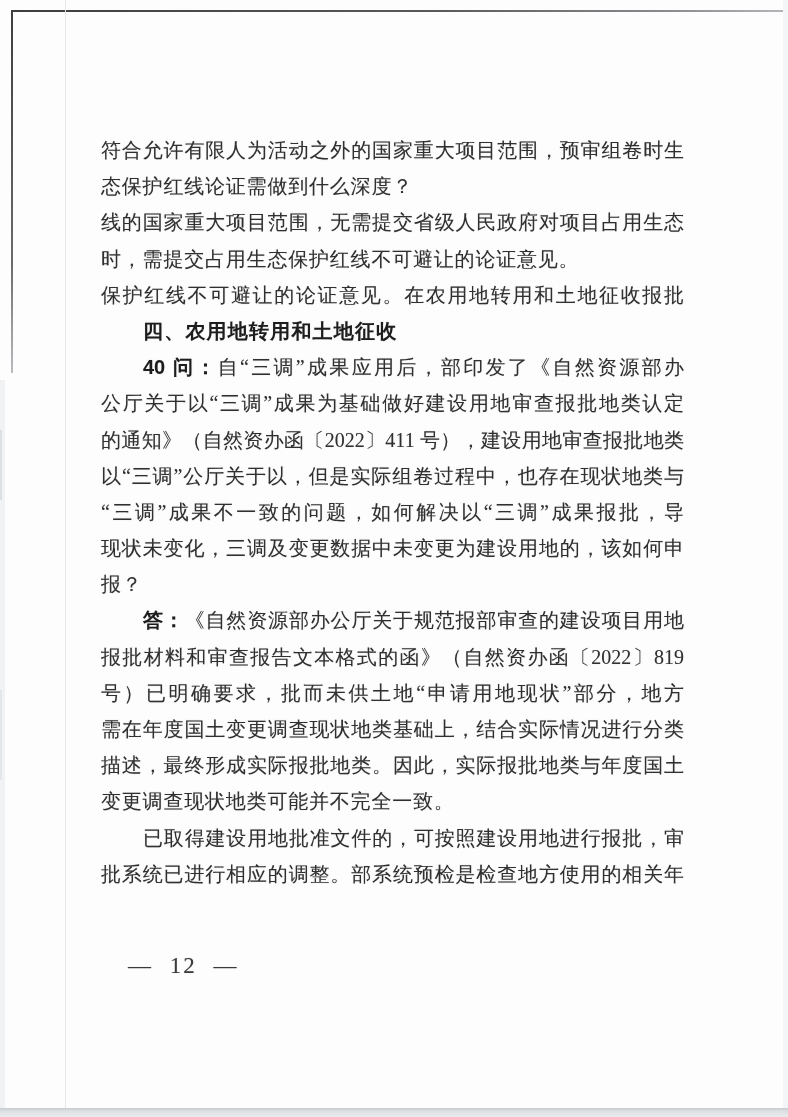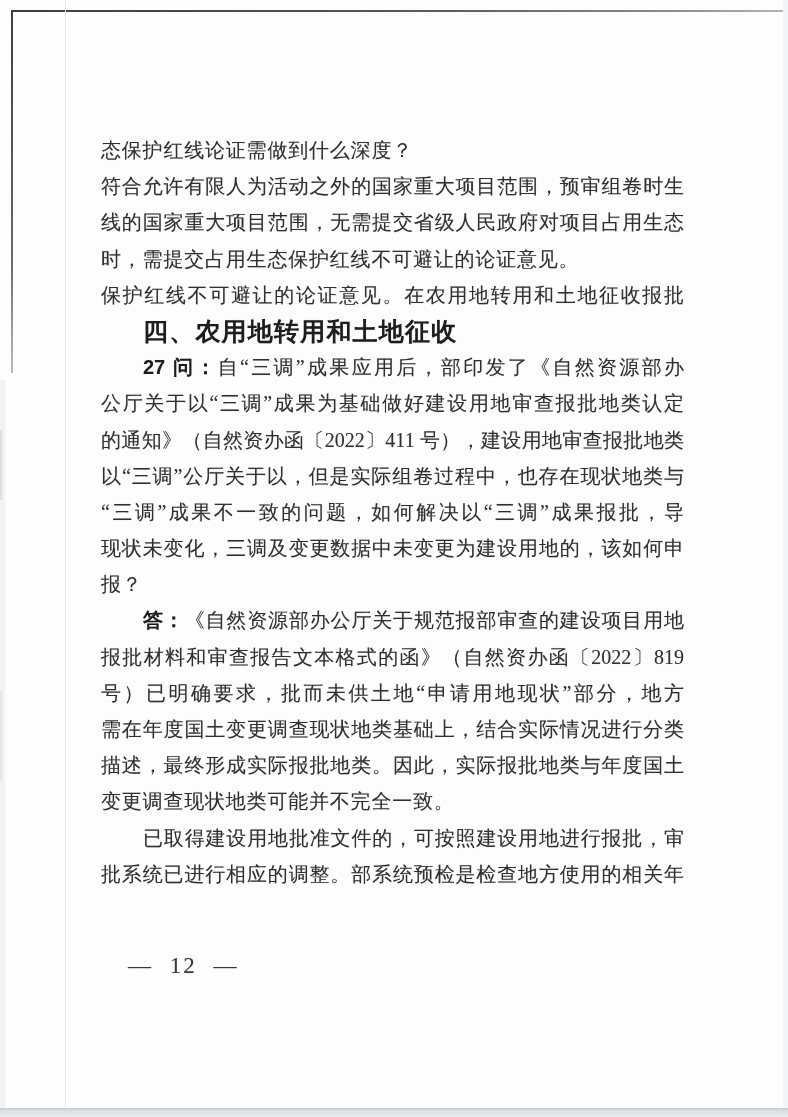--- a/index.html
+++ b/index.html
@@ -106,21 +106,21 @@
     letter-spacing: 0;
     text-align: justify;
     text-align-last: justify;
   }
   .line.indent {
     padding-left: 42px;
   }
   .line.heading {
     font-family: "Liberation Sans", sans-serif;
     font-weight: 700;
-    font-size: 25px;
+    font-size: 20px;
     letter-spacing: 1.2px;
     color: #1d1d1d;
   }
   .prefix {
     font-family: "Liberation Sans", sans-serif;
     font-weight: 700;
     color: #1d1d1d;
   }
   
   .footer {
@@ -142,27 +142,27 @@
   <div class="edge-top-line"></div>
   <div class="edge-left-line"></div>
   <div class="fold-line"></div>
   <div class="left-edge-shade"></div>
   <div class="left-edge-dash-1"></div>
   <div class="left-edge-dash-2"></div>
   <div class="right-edge-shade"></div>
   <div class="bottom-edge-band"></div>
 
   <div class="textblock">
+      <div class="line just">符合允许有限人为活动之外的国家重大项目范围，预审组卷时生</div>
       <div class="line">态保护红线论证需做到什么深度？</div>
-      <div class="line just">符合允许有限人为活动之外的国家重大项目范围，预审组卷时生</div>
       <div class="line just">线的国家重大项目范围，无需提交省级人民政府对项目占用生态</div>
       <div class="line">时，需提交占用生态保护红线不可避让的论证意见。</div>
       <div class="line just">保护红线不可避让的论证意见。在农用地转用和土地征收报批</div>
       <div class="line indent heading">四、农用地转用和土地征收</div>
-      <div class="line just indent"><span class="prefix">27 问：</span>自“三调”成果应用后，部印发了《自然资源部办</div>
+      <div class="line just indent"><span class="prefix">40 问：</span>自“三调”成果应用后，部印发了《自然资源部办</div>
       <div class="line just">公厅关于以“三调”成果为基础做好建设用地审查报批地类认定</div>
       <div class="line just">的通知》（自然资办函〔2022〕411 号），建设用地审查报批地类</div>
       <div class="line just">以“三调”公厅关于以，但是实际组卷过程中，也存在现状地类与</div>
       <div class="line just">“三调”成果不一致的问题，如何解决以“三调”成果报批，导</div>
       <div class="line just">现状未变化，三调及变更数据中未变更为建设用地的，该如何申</div>
       <div class="line">报？</div>
       <div class="line just indent"><span class="prefix">答：</span>《自然资源部办公厅关于规范报部审查的建设项目用地</div>
       <div class="line just">报批材料和审查报告文本格式的函》（自然资办函〔2022〕819</div>
       <div class="line just">号）已明确要求，批而未供土地“申请用地现状”部分，地方</div>
       <div class="line just">需在年度国土变更调查现状地类基础上，结合实际情况进行分类</div>

